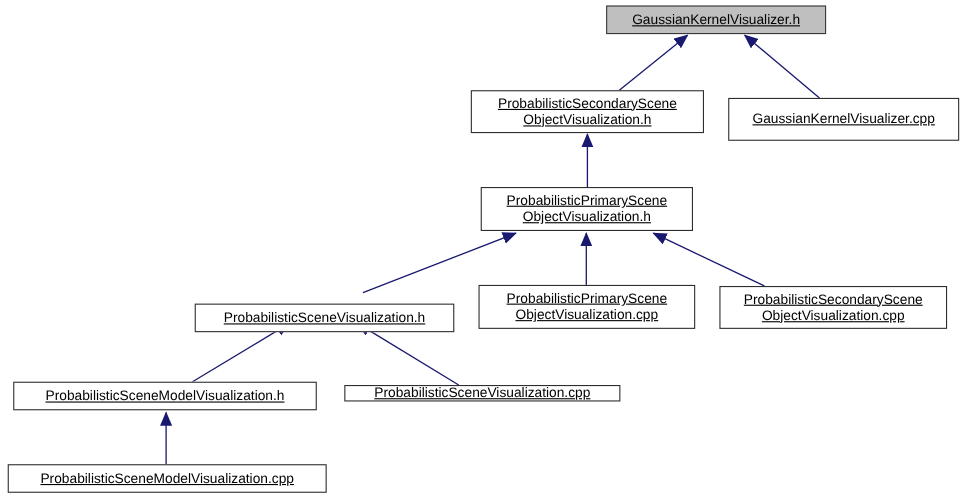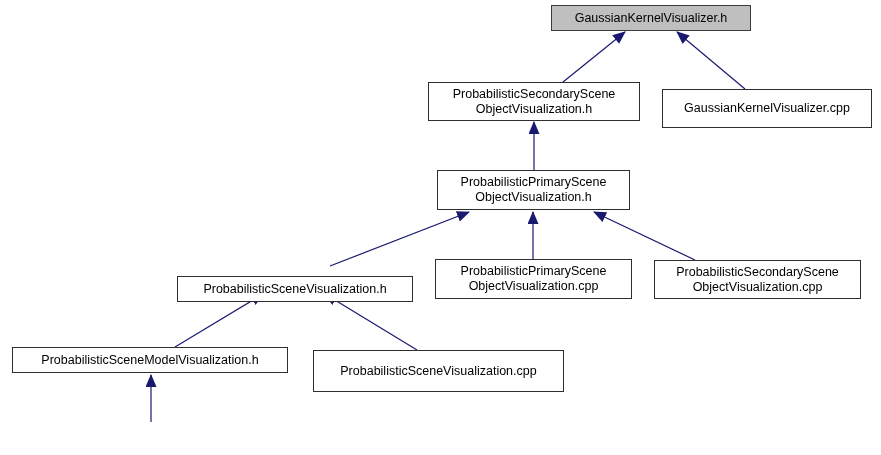--- a/index.html
+++ b/index.html
@@ -23,20 +23,21 @@
     border: 1.5px solid #2e2e2e;
     color: #000000;
     font-size: 12.5px;
     line-height: 15px;
     display: flex;
     align-items: center;
     justify-content: center;
     text-align: center;
     white-space: pre-line;
     cursor: pointer;
+    text-decoration: underline;
   }
   .node.current {
     background: #bfbfbf;
     border-color: #3a3a3a;
     cursor: default;
   }
 </style>
 </head>
 <body>
 
@@ -72,16 +73,17 @@
   <div class="node" style="left:177px; top:266px; width:236px; height:26px;margin-top:10px;">ProbabilisticSceneVisualization.h</div>
 
   <div class="node" style="left:435px; top:259px; width:197px; height:40px;">ProbabilisticPrimaryScene
 ObjectVisualization.cpp</div>
 
   <div class="node" style="left:654px; top:260px; width:207px; height:39px;">ProbabilisticSecondaryScene
 ObjectVisualization.cpp</div>
 
   <div class="node" style="left:12px;  top:347px; width:276px; height:26px;text-align:center;">ProbabilisticSceneModelVisualization.h</div>
 
-  <div class="node" style="left:313px; top:350px; width:251px; height:42px;">ProbabilisticSceneVisualization.cpp</div>
+  <div class="node" style="left:313px; top:350px; width:251px; height:15px;">ProbabilisticSceneVisualization.cpp</div>
 
+  <div class="node" style="left:7px;   top:422px; width:290px; height:26px;">ProbabilisticSceneModelVisualization.cpp</div>
 
 </div>
 
 </body></html>

